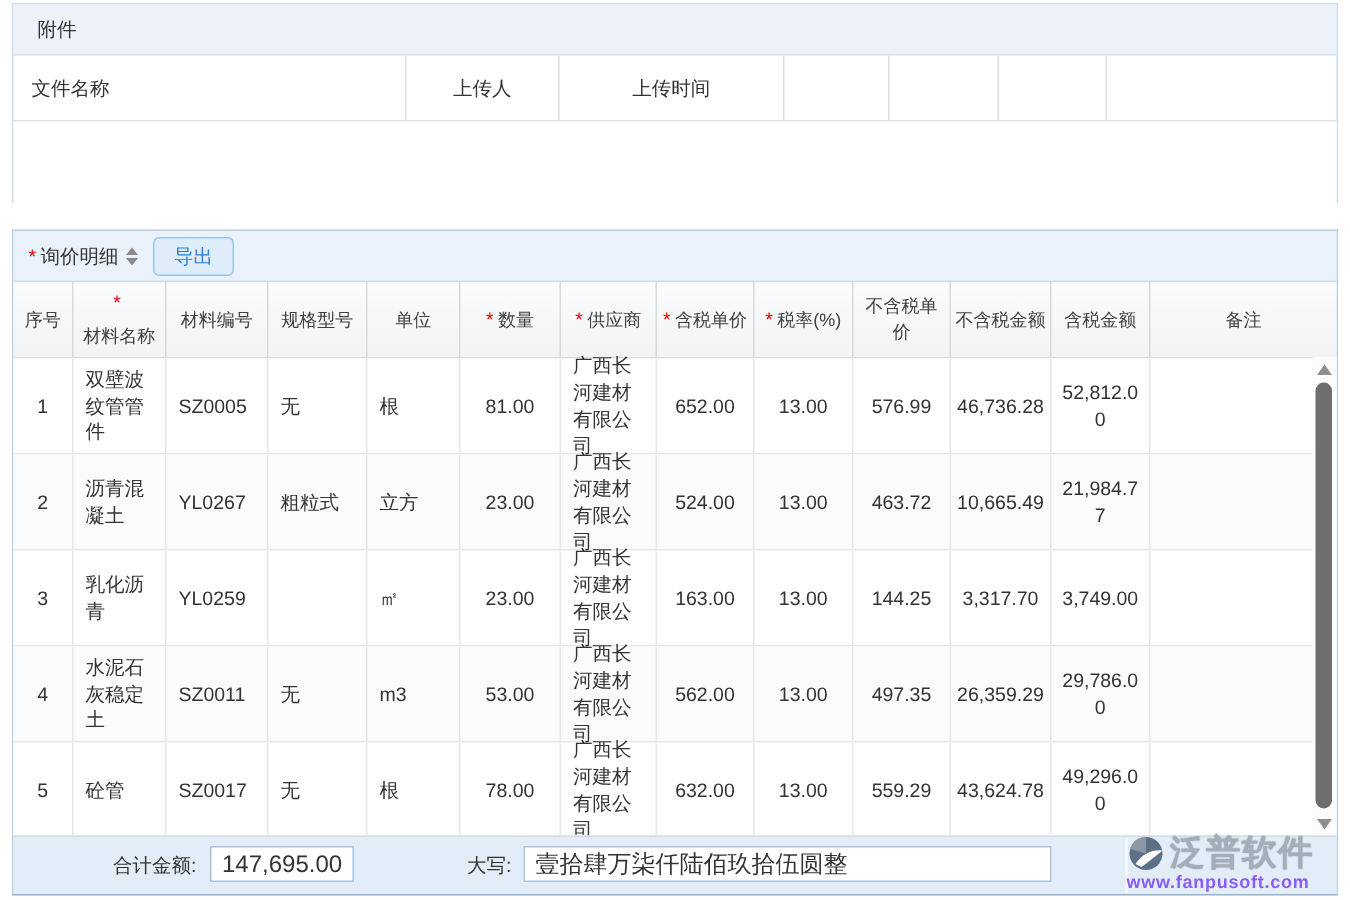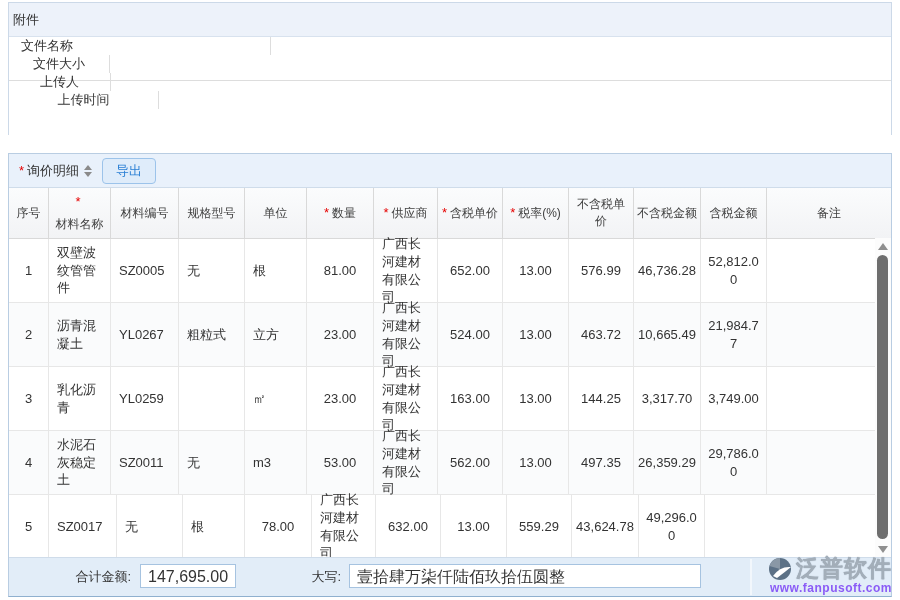--- a/index.html
+++ b/index.html
@@ -5,22 +5,22 @@
   html,body{margin:0;padding:0;}
   body{
     width:900px;height:600px;position:relative;overflow:hidden;
     background:#ffffff;color:#333;
     font-family:"Liberation Sans","DejaVu Sans",sans-serif;
   }
   
   .attach{position:absolute;left:8px;top:2px;width:884px;height:133px;
     border:1px solid #ccd9e8;background:#fff;box-sizing:border-box;}
   .attach-title{height:33px;line-height:33px;background:#edf2fa;
-    border-bottom:1px solid #d8e2ee;padding-left:4px;font-size:13px;color:#333;}
-  .attach-header{display:flex;height:43px;border-bottom:1px solid #dddddd;flex-direction:column;}
+    border-bottom:1px solid #d8e2ee;padding-left:16px;font-size:13px;color:#333;}
+  .attach-header{display:flex;height:43px;border-bottom:1px solid #dddddd;}
   .attach-header .cell{border-right:1px solid #dddddd;display:flex;align-items:center;
     justify-content:center;font-size:13px;color:#333;box-sizing:border-box;}
   .attach-header .a0{width:262px;justify-content:flex-start;padding-left:12px;}
   .attach-header .a1{width:101px;}
   .attach-header .a2{width:102px;}
   .attach-header .a3{width:150px;}
   .attach-header .a4{width:70px;}
   .attach-header .a5{width:73px;}
   .attach-header .a6{width:72px;}
   .attach-header .a7{flex:1;border-right:none;}
@@ -76,37 +76,34 @@
   .f-label{position:absolute;top:0;font-size:13px;color:#333;line-height:38px;}
   .f-label1{left:0;width:122px;text-align:right;}
   .f-label2{left:260px;width:72px;text-align:right;}
   .f-box{position:absolute;top:6px;height:24px;line-height:24px;background:#fff;
     border:1px solid #a6c3e0;padding:0 7px;font-size:16px;color:#333;box-sizing:border-box;}
   .f-box1{left:131px;width:96px;}
   .f-box2{left:340px;width:352px;}
   .f-div{position:absolute;left:741px;top:1px;bottom:1px;width:2px;background:#f2f7fc;}
 
   
-  .watermark{position:absolute;right:8px;bottom:5px;z-index:50;pointer-events:none;text-align:right;}
+  .watermark{position:absolute;right:24px;bottom:5px;z-index:50;pointer-events:none;text-align:left;}
   .wm-row{display:flex;align-items:center;justify-content:flex-end;gap:3px;}
   .wm-brand{font-size:23px;font-weight:bold;color:#a3aeb9;letter-spacing:1px;
     text-shadow:0 0 1px #8795a3;}
   .wm-url{font-size:12px;color:#8b5cf6;font-weight:bold;margin-top:-3px;letter-spacing:.5px;}
 </style>
 </head>
 <body>
 
 <section class="attach">
   <div class="attach-title">附件</div>
   <div class="attach-header" id="attach-header">
       <div class="cell a0">
         <span>文件名称</span>
-      </div>
-      <div class="cell a1">
-        <span>文件大小</span>
       </div>
       <div class="cell a2">
         <span>上传人</span>
       </div>
       <div class="cell a3">
         <span>上传时间</span>
       </div>
       <div class="cell a4"></div>
       <div class="cell a5"></div>
       <div class="cell a6"></div>
@@ -228,20 +225,21 @@
         <div class="cell c6 left">广西长河建材有限公司</div>
         <div class="cell c7">562.00</div>
         <div class="cell c8">13.00</div>
         <div class="cell c9">497.35</div>
         <div class="cell c10">26,359.29</div>
         <div class="cell c11">29,786.00</div>
         <div class="cell c12"></div>
       </div>
       <div class="row">
         <div class="cell c0">5</div>
+        <div class="cell c1 left">砼管</div>
         <div class="cell c2 left">SZ0017</div>
         <div class="cell c3 left">无</div>
         <div class="cell c4 left">根</div>
         <div class="cell c5">78.00</div>
         <div class="cell c6 left">广西长河建材有限公司</div>
         <div class="cell c7">632.00</div>
         <div class="cell c8">13.00</div>
         <div class="cell c9">559.29</div>
         <div class="cell c10">43,624.78</div>
         <div class="cell c11">49,296.00</div>

